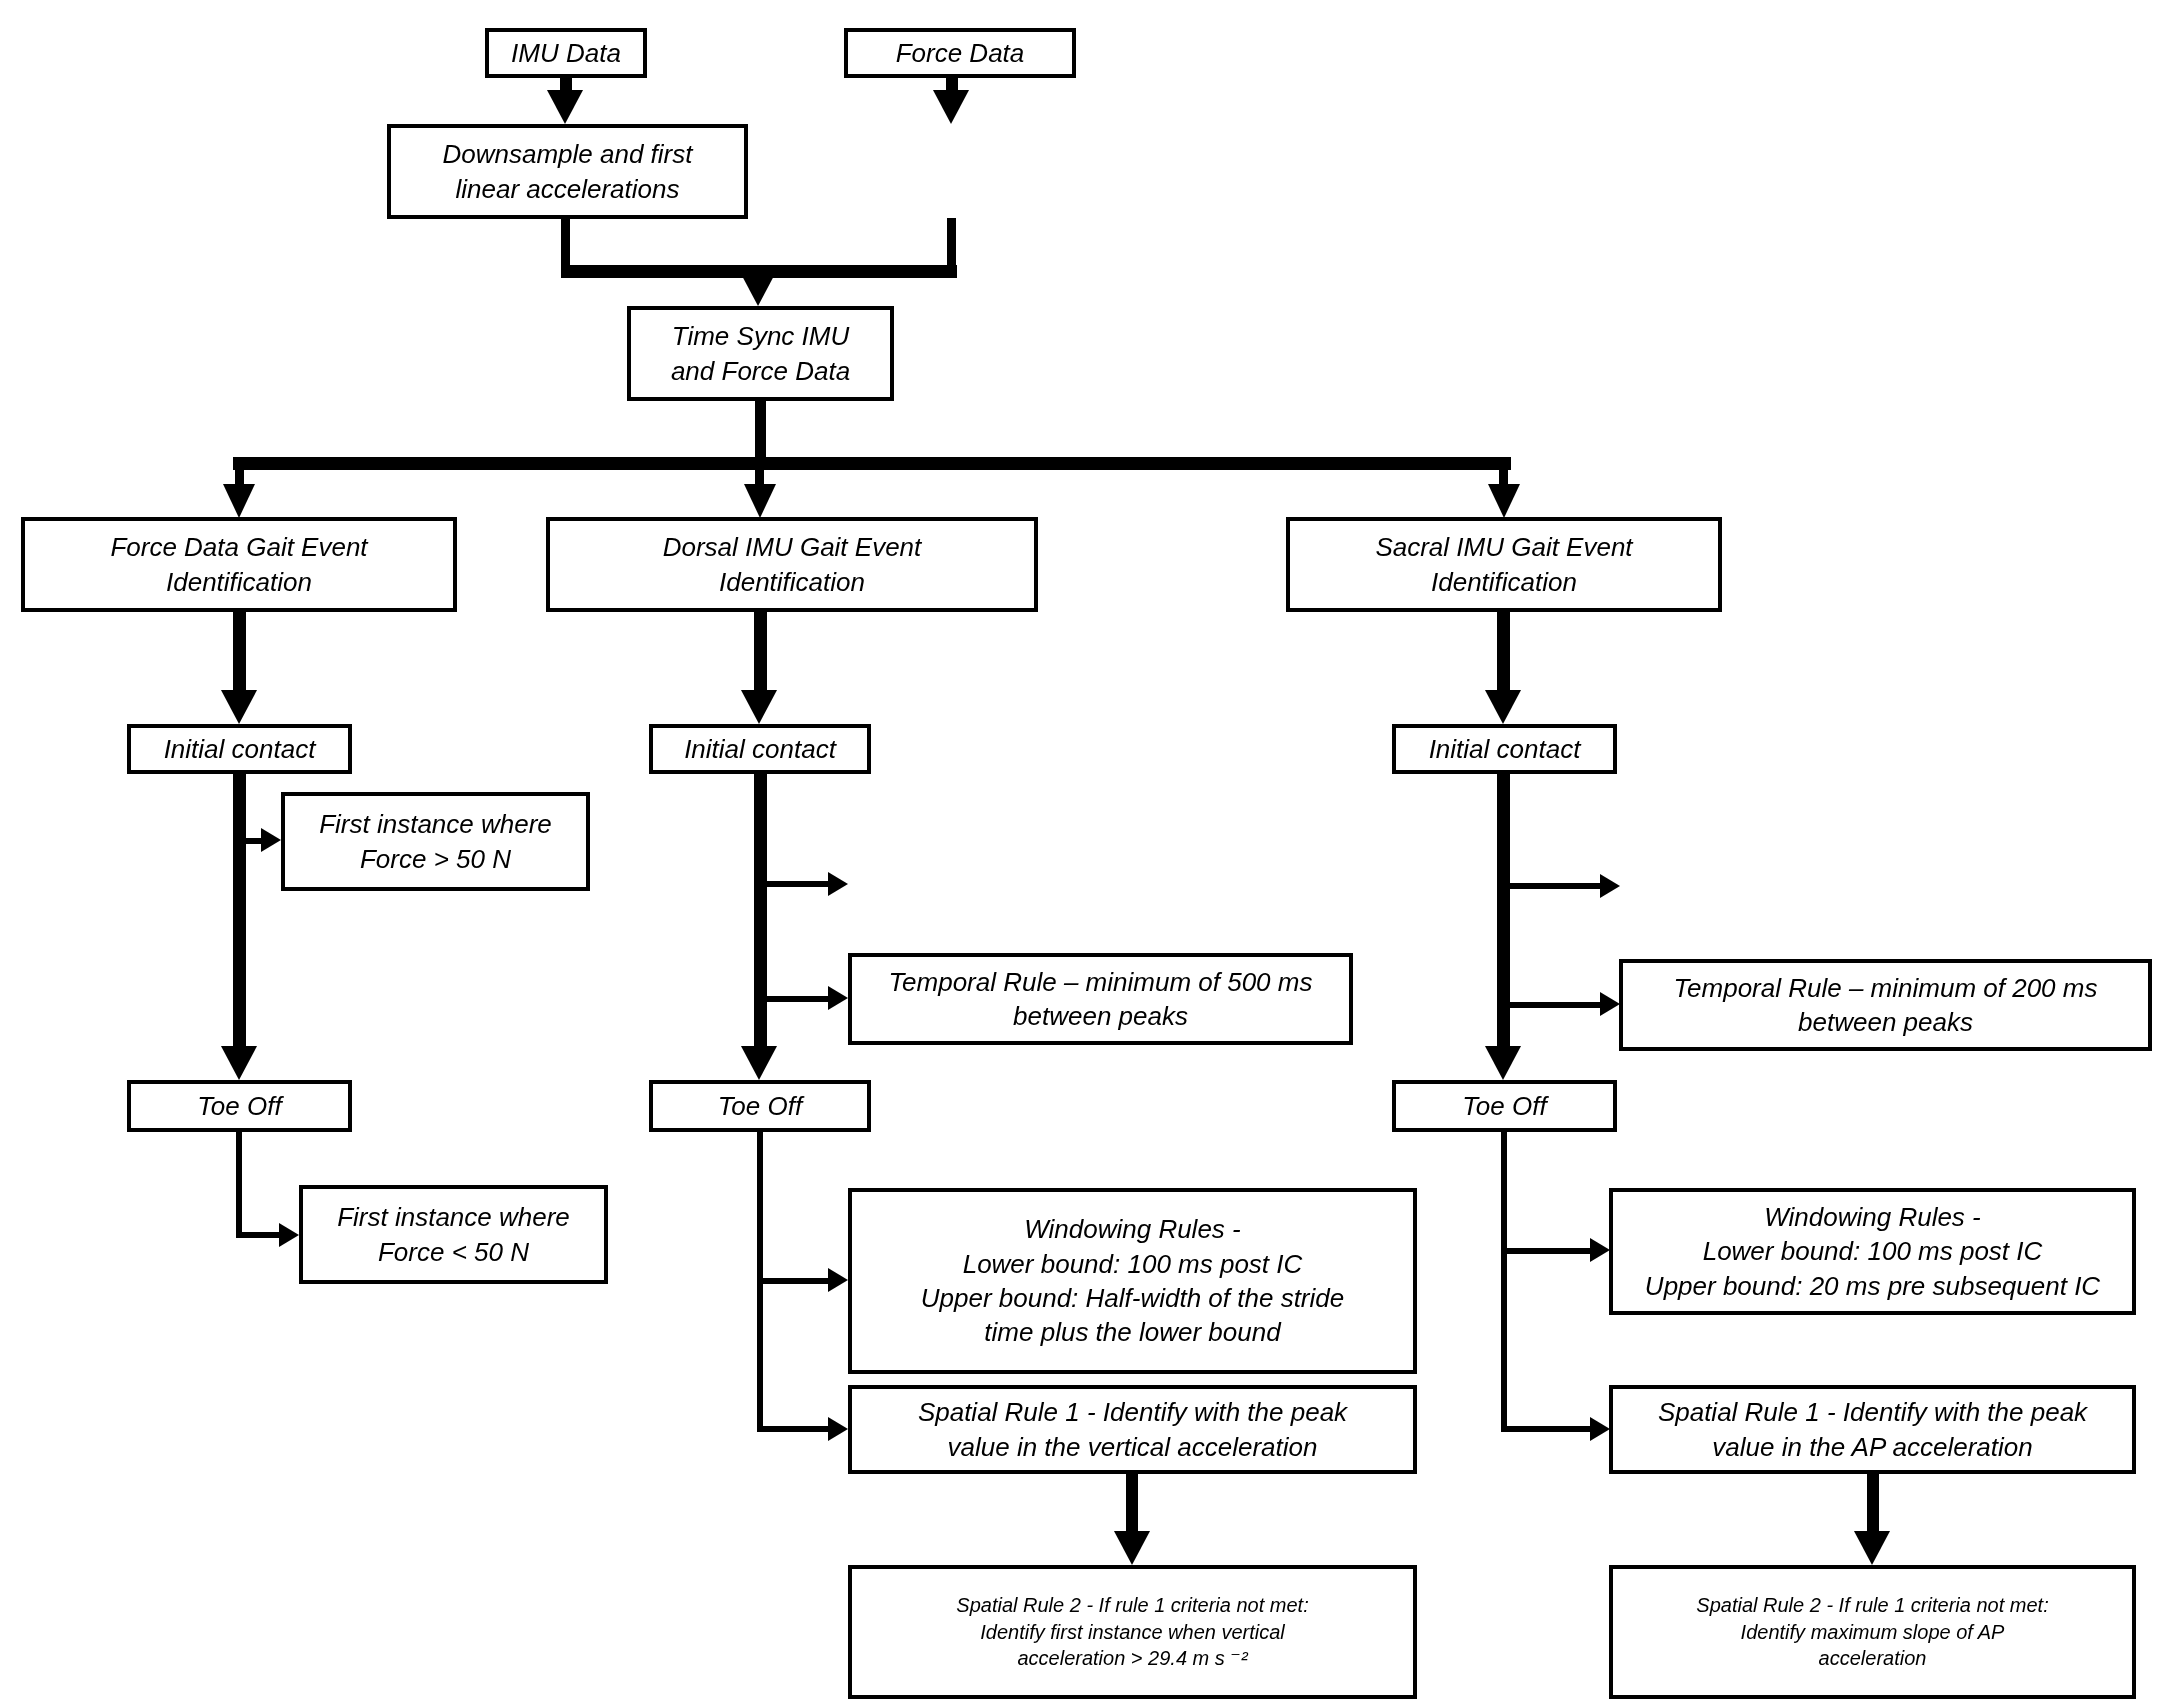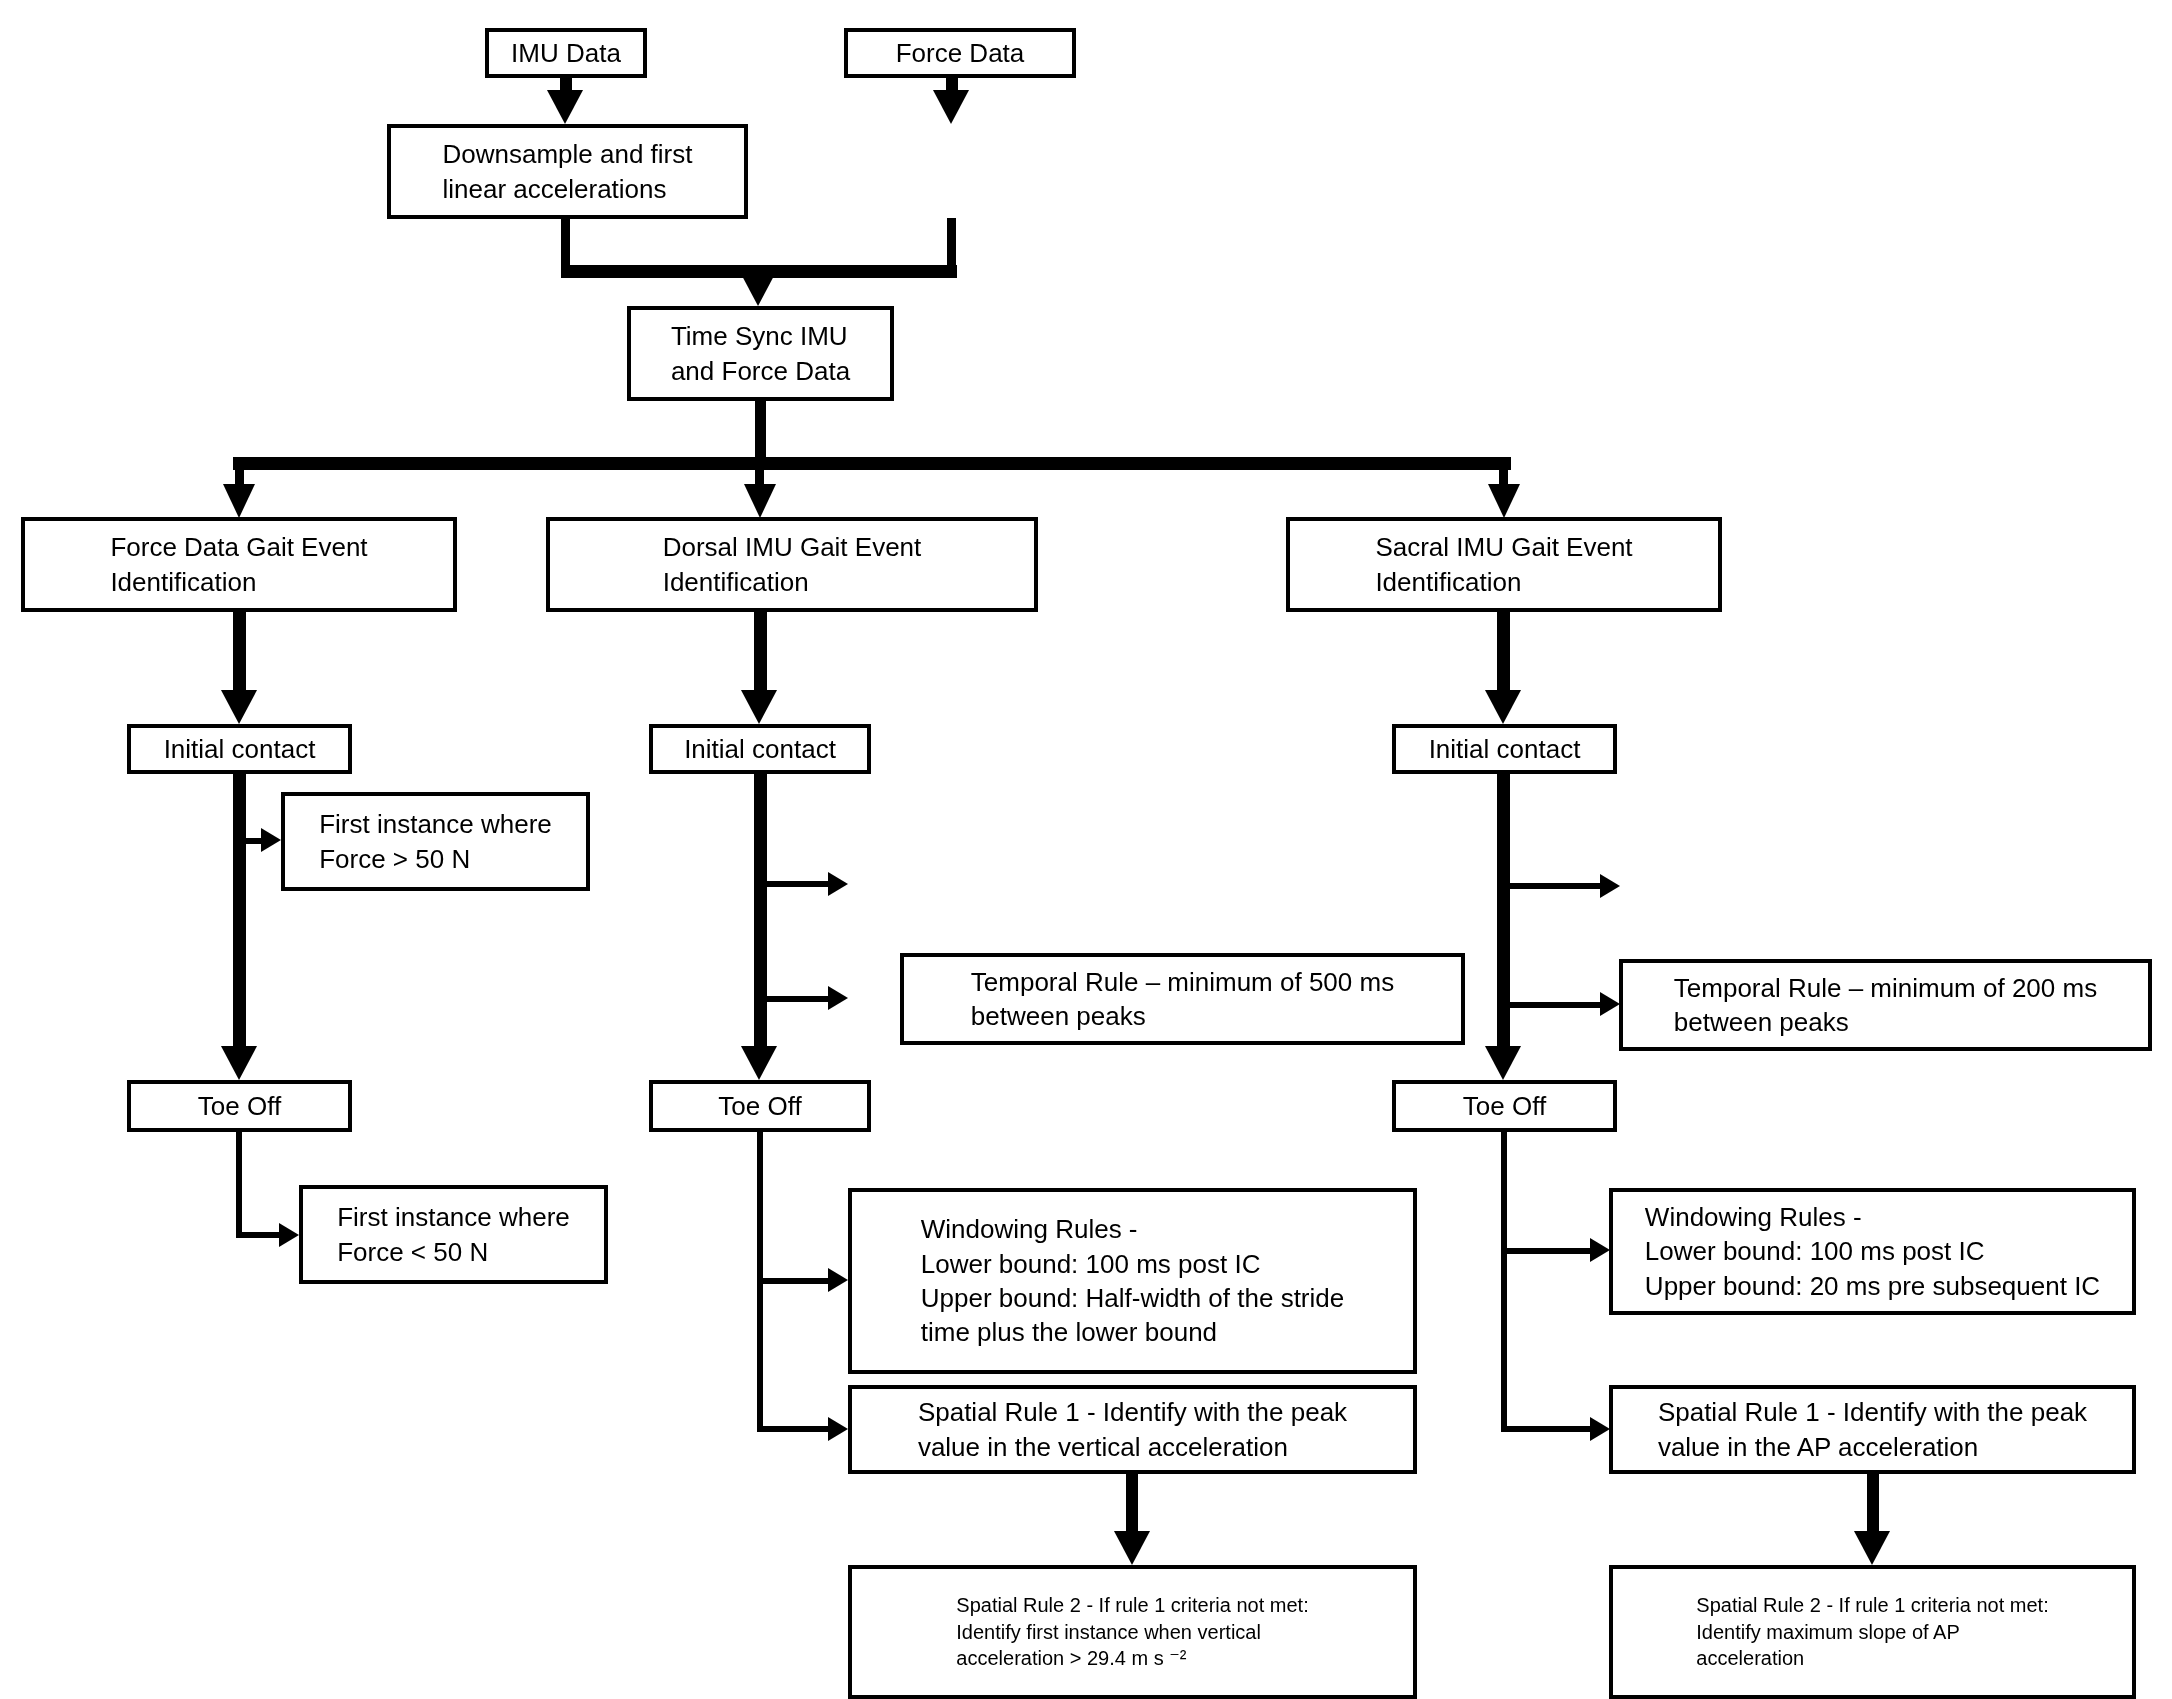--- a/index.html
+++ b/index.html
@@ -1,21 +1,21 @@
 <!DOCTYPE html>
 <html style="font-size:9.3px"><head>
 <meta charset="utf-8">
 <style>
   html,body{margin:0;padding:0;background:#ffffff;}
   body{width:2172px;height:1700px;position:relative;font-family:"Liberation Sans","DejaVu Sans",sans-serif;color:#000;}
   #canvas{position:absolute;left:0;top:0;width:2172px;height:1700px;background:#ffffff;}
   .box{
     position:absolute;box-sizing:border-box;background:#ffffff;border:4.7px solid #000;
-    display:flex;align-items:center;justify-content:center;text-align:left;
-    white-space:pre-line;font-size:26px;line-height:1.32;padding:2.3px 5.8px;
+    display:flex;align-items:center;justify-content:center;text-align:center;
+    white-space:pre-line;font-size:26px;line-height:1.32;padding:2.3px 5.8px;font-style:italic;
   }
   .fs42{font-size:20px;}
   .line{position:absolute;background:#000;}
   .ah-d{position:absolute;width:0;height:0;border-left:18.7px solid transparent;border-right:18.7px solid transparent;border-top:34px solid #000;}
   .ah-d.sm{border-left-width:16.3px;border-right-width:16.3px;}
   .ah-r{position:absolute;width:0;height:0;border-top:12.3px solid transparent;border-bottom:12.3px solid transparent;border-left:20px solid #000;}
 </style>
 </head>
 <body>
 
@@ -82,21 +82,21 @@
 Force &lt; 50 N</div>
 
   <div class="line" style="left:754px;top:774px;width:13px;height:274px"></div>
   <div class="ah-d" style="left:741px;top:1046px"></div>
 
   <div class="line" style="left:760px;top:881px;width:71px;height:5.8px"></div>
   <div class="ah-r" style="left:828px;top:872px"></div>
 
   <div class="line" style="left:760px;top:996px;width:71px;height:5.8px"></div>
   <div class="ah-r" style="left:828px;top:986px"></div>
-  <div class="box" style="left:900px;top:953px;width:565px;height:92px">Temporal Rule – minimum of 500 ms
+  <div class="box" style="left:848px;top:953px;width:505px;height:92px">Temporal Rule – minimum of 500 ms
 between peaks</div>
 
   <div class="box" style="left:649px;top:1080px;width:222px;height:52px">Toe Off</div>
 
   <div class="line" style="left:757px;top:1132px;width:5.8px;height:300px"></div>
   <div class="line" style="left:757px;top:1278px;width:74px;height:5.8px"></div>
   <div class="ah-r" style="left:828px;top:1268px"></div>
   <div class="box" style="left:848px;top:1188px;width:569px;height:186px">Windowing Rules -
 Lower bound: 100 ms post IC
 Upper bound: Half-width of the stride

